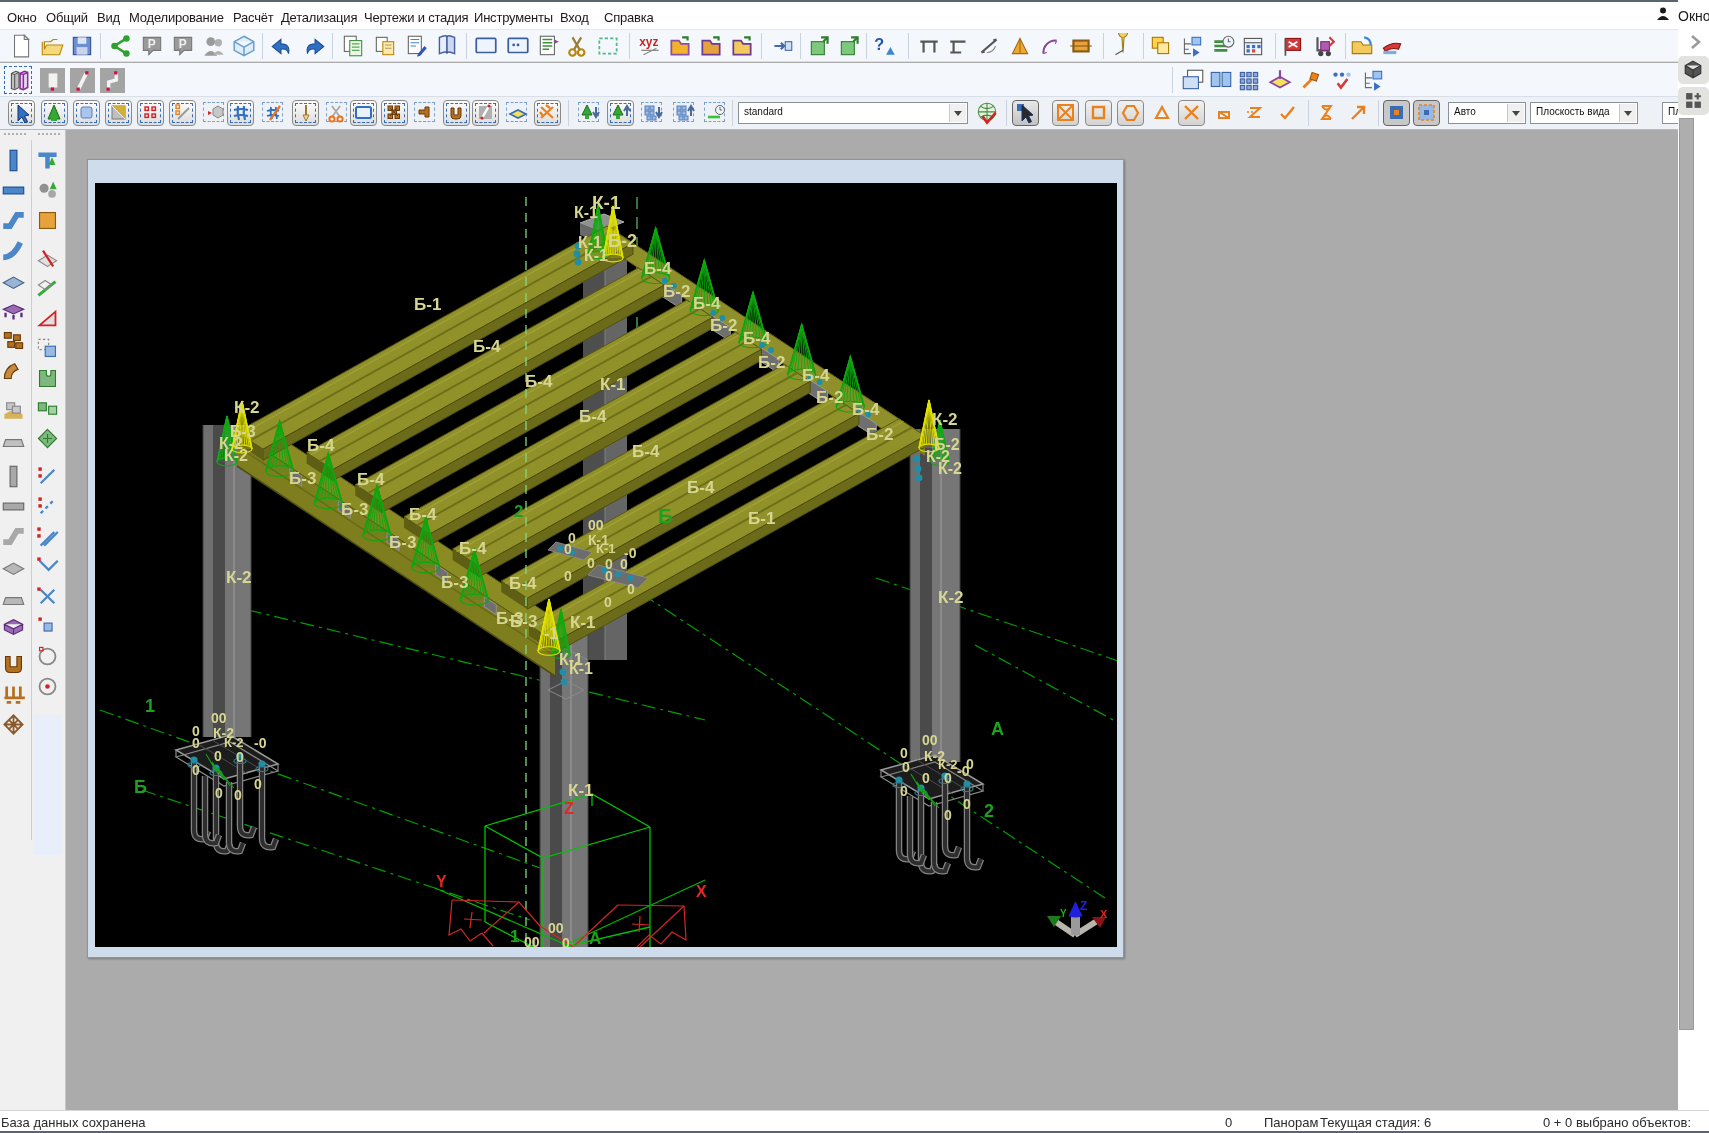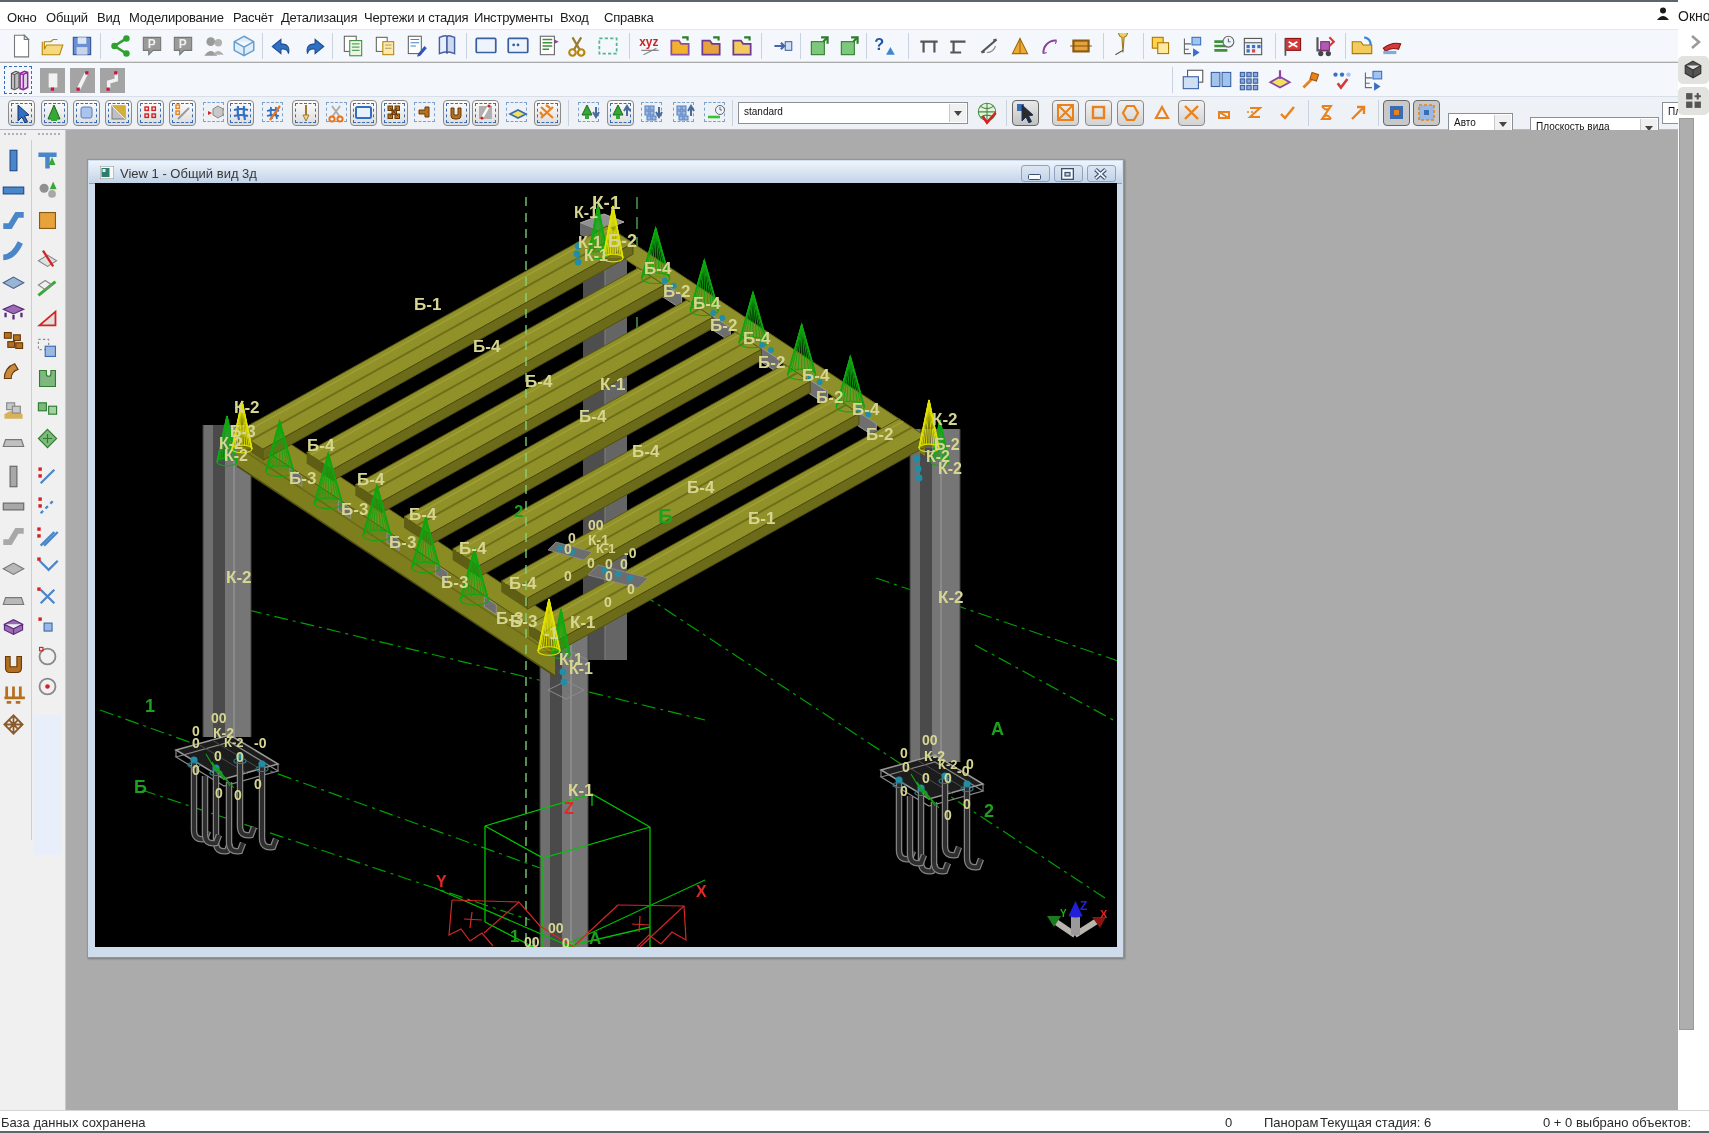--- a/index.html
+++ b/index.html
@@ -538,22 +538,22 @@
     <div class="abs" style="left:1383px;top:3px;width:27px;height:26px;border-radius:4px;border:1px solid #666;background:#c8c8c8"></div>
     <svg class="abs" style="left:1386px;top:5px" width="21" height="21" viewBox="0 0 21 21">
       <rect x="4" y="4" width="13" height="13" fill="#3a6cb4"></rect>
       <rect x="8" y="8" width="5" height="5" fill="#e8821e"></rect>
     </svg>
     <div class="abs" style="left:1413px;top:3px;width:27px;height:26px;border-radius:4px;border:1px solid #666;background:#c8c8c8"></div>
     <svg class="abs" style="left:1416px;top:5px" width="21" height="21" viewBox="0 0 21 21">
       <rect x="3" y="3" width="15" height="15" fill="#9ab8e0" stroke="#e8821e" stroke-width="1.6" stroke-dasharray="3 2"></rect>
       <rect x="8" y="8" width="5" height="5" fill="#3a6cb4"></rect>
     </svg>
-    <div class="combo" style="left:1448px;top:16px;width:65px">Авто<div class="arr"></div></div>
-    <div class="combo" style="left:1530px;top:20px;width:129px">Плоскость вида<div class="arr"></div></div>
+    <div class="combo" style="left:1448px;top:5px;width:78px">Авто<div class="arr"></div></div>
+    <div class="combo" style="left:1530px;top:5px;width:108px">Плоскость вида<div class="arr"></div></div>
     <div class="combo" style="left:1662px;top:5px;width:46px">Пл</div>
   </div>
 <div id="leftbar" class="abs">
     <div class="abs" style="left:4px;top:3px;width:22px;height:4px;border-top:2px dotted #b0b0b0"></div>
     <div class="abs" style="left:38px;top:3px;width:22px;height:4px;border-top:2px dotted #b0b0b0"></div>
     <svg class="abs" style="left:1px;top:18px" width="25" height="25" viewBox="0 0 22 22">
       <rect x="8" y="2" width="6" height="18" fill="#4a86c8" stroke="#1d4c8f"></rect>
     </svg>
     <svg class="abs" style="left:1px;top:48px" width="25" height="25" viewBox="0 0 22 22">
       <rect x="2" y="8" width="18" height="6" fill="#4a86c8" stroke="#1d4c8f"></rect>
@@ -715,42 +715,20 @@
 <div id="vscroll" class="abs"></div>
 <div id="statusbar" class="abs">
     <span style="left:1px">База данных сохранена</span>
     <span style="left:1225px">0</span>
     <span style="left:1264px">Панорам</span>
     <span style="left:1320px">Текущая стадия: 6</span>
     <span style="left:1543px">0 + 0 выбрано объектов:</span>
   </div>
 <div id="statusline" class="abs"></div>
 <div id="vwin" class="abs">
-    <div id="vtitle">
-      <svg class="abs" style="left:11px;top:5px" width="14" height="13">
-        <rect x="0" y="0" width="14" height="13" fill="#f8f8f8" stroke="#888"></rect>
-        <rect x="1.5" y="2" width="8" height="9" fill="#2d7d6d"></rect>
-        <rect x="2.5" y="3" width="3" height="3" fill="#cfe"></rect>
-      </svg>
-      <span class="abs" style="left:31px;top:5px">View 1 - Общий вид 3д</span>
-      <div class="wbtn" style="left:932px"></div>
-      <div class="wbtn" style="left:965px"></div>
-      <div class="wbtn" style="left:998px"></div>
-      <svg class="abs" style="left:939px;top:13px" width="13" height="6">
-        <rect x="0.5" y="0.5" width="12" height="5" rx="1" fill="#f8fafc" stroke="#3c4f6e" stroke-width="1"></rect>
-      </svg>
-      <svg class="abs" style="left:972px;top:7px" width="13" height="12">
-        <rect x="0.5" y="0.5" width="12" height="11" fill="#f8fafc" stroke="#3c4f6e" stroke-width="1.6"></rect>
-        <rect x="4" y="4.5" width="5" height="3.5" fill="#b8cde4" stroke="#3c4f6e" stroke-width="1.2"></rect>
-      </svg>
-      <svg class="abs" style="left:1005px;top:7px" width="13" height="12">
-        <path d="M1.5 1.5 L11.5 10.5 M11.5 1.5 L1.5 10.5" stroke="#3c4f6e" stroke-width="4"></path>
-        <path d="M1.7 1.7 L11.3 10.3 M11.3 1.7 L1.7 10.3" stroke="#f2f5f9" stroke-width="1.8"></path>
-      </svg>
-    </div>
     <div id="vcanvas">
       <svg class="abs" style="left:0;top:0" width="1022" height="764" viewBox="0 0 1022 764">
         <g transform="translate(-95,-183)">
           <line x1="100.0" y1="710.0" x2="540.0" y2="868.0" stroke="#00a000" stroke-width="1.2" stroke-dasharray="14 5 3 5"></line>
           <line x1="142.0" y1="790.0" x2="530.0" y2="920.0" stroke="#00a000" stroke-width="1.2" stroke-dasharray="14 5 3 5"></line>
           <line x1="248.0" y1="610.0" x2="705.0" y2="720.0" stroke="#00a000" stroke-width="1.2" stroke-dasharray="14 5 3 5"></line>
           <line x1="642.0" y1="594.0" x2="1105.0" y2="898.0" stroke="#00a000" stroke-width="1.2" stroke-dasharray="14 5 3 5"></line>
           <line x1="876.0" y1="578.0" x2="1130.0" y2="665.0" stroke="#00a000" stroke-width="1.2" stroke-dasharray="14 5 3 5"></line>
           <line x1="975.0" y1="645.0" x2="1128.0" y2="728.0" stroke="#00a000" stroke-width="1.2" stroke-dasharray="14 5 3 5"></line>
           <line x1="637.0" y1="197.0" x2="637.0" y2="335.0" stroke="#5cc45c" stroke-width="1.2" stroke-dasharray="12 8"></line>

